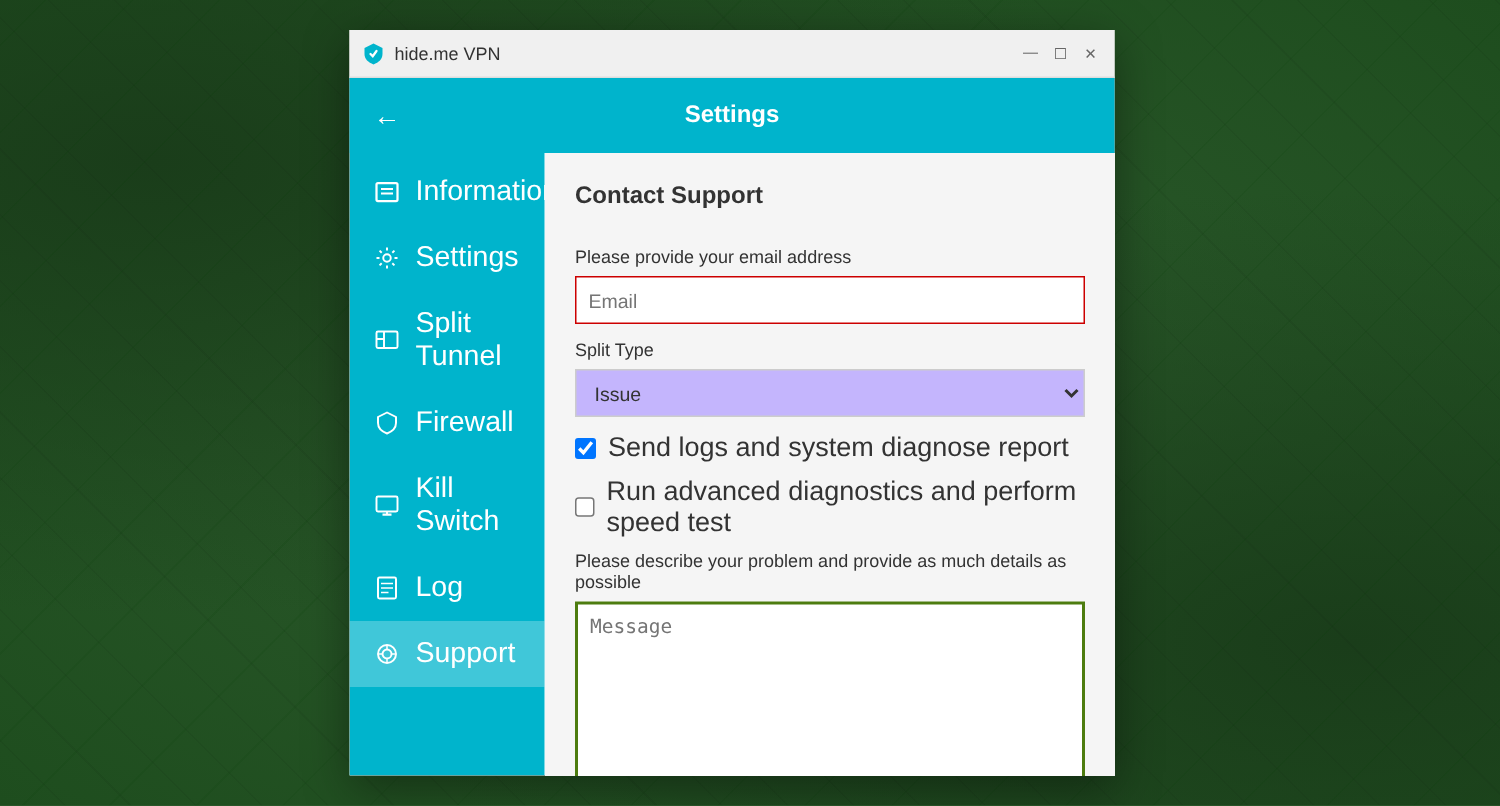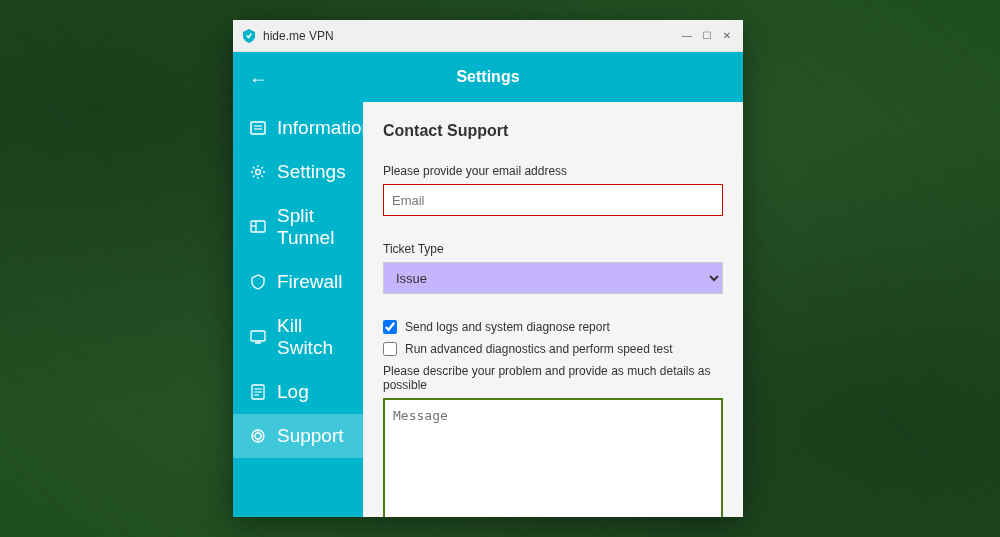--- a/index.html
+++ b/index.html
@@ -167,21 +167,21 @@
 
     .page-title {
       font-size: 16px;
       font-weight: 600;
       color: #333;
       margin-bottom: 16px;
       padding-bottom: 8px;
     }
 
     .form-group {
-      margin-bottom: 26px;
+      margin-bottom: 10px;
     }
     .form-label {
       font-size: 12px;
       color: #333;
       margin-bottom: 6px;
       display: block;
     }
     .form-input {
       width: 100%;
       height: 32px;
@@ -212,21 +212,21 @@
       align-items: center;
       gap: 8px;
       margin-bottom: 8px;
     }
     .checkbox-group input[type="checkbox"] {
       width: 14px;
       height: 14px;
       cursor: pointer;
     }
     .checkbox-label {
-      font-size: 12px;
+      font-size: 18px;
       color: #333;
     }
 
     .textarea-label {
       font-size: 12px;
       color: #333;
       margin-bottom: 6px;
       display: block;
     }
     .form-textarea {
@@ -358,21 +358,21 @@
     <div class="main-content">
 
       <div class="page-title">Contact Support</div>
 
       <div class="form-group">
         <label class="form-label">Please provide your email address</label>
         <input class="form-input error-border" type="email" placeholder="Email" style="">
       </div>
 
       <div class="form-group">
-        <label class="form-label">Ticket Type</label>
+        <label class="form-label">Split Type</label>
         <select class="form-select">
           <option>Issue</option>
           <option>Question</option>
           <option>Feature Request</option>
         </select>
       </div>
 
       <div class="checkbox-group">
         <input type="checkbox" checked="" style="">
         <span class="checkbox-label">Send logs and system diagnose report</span>

